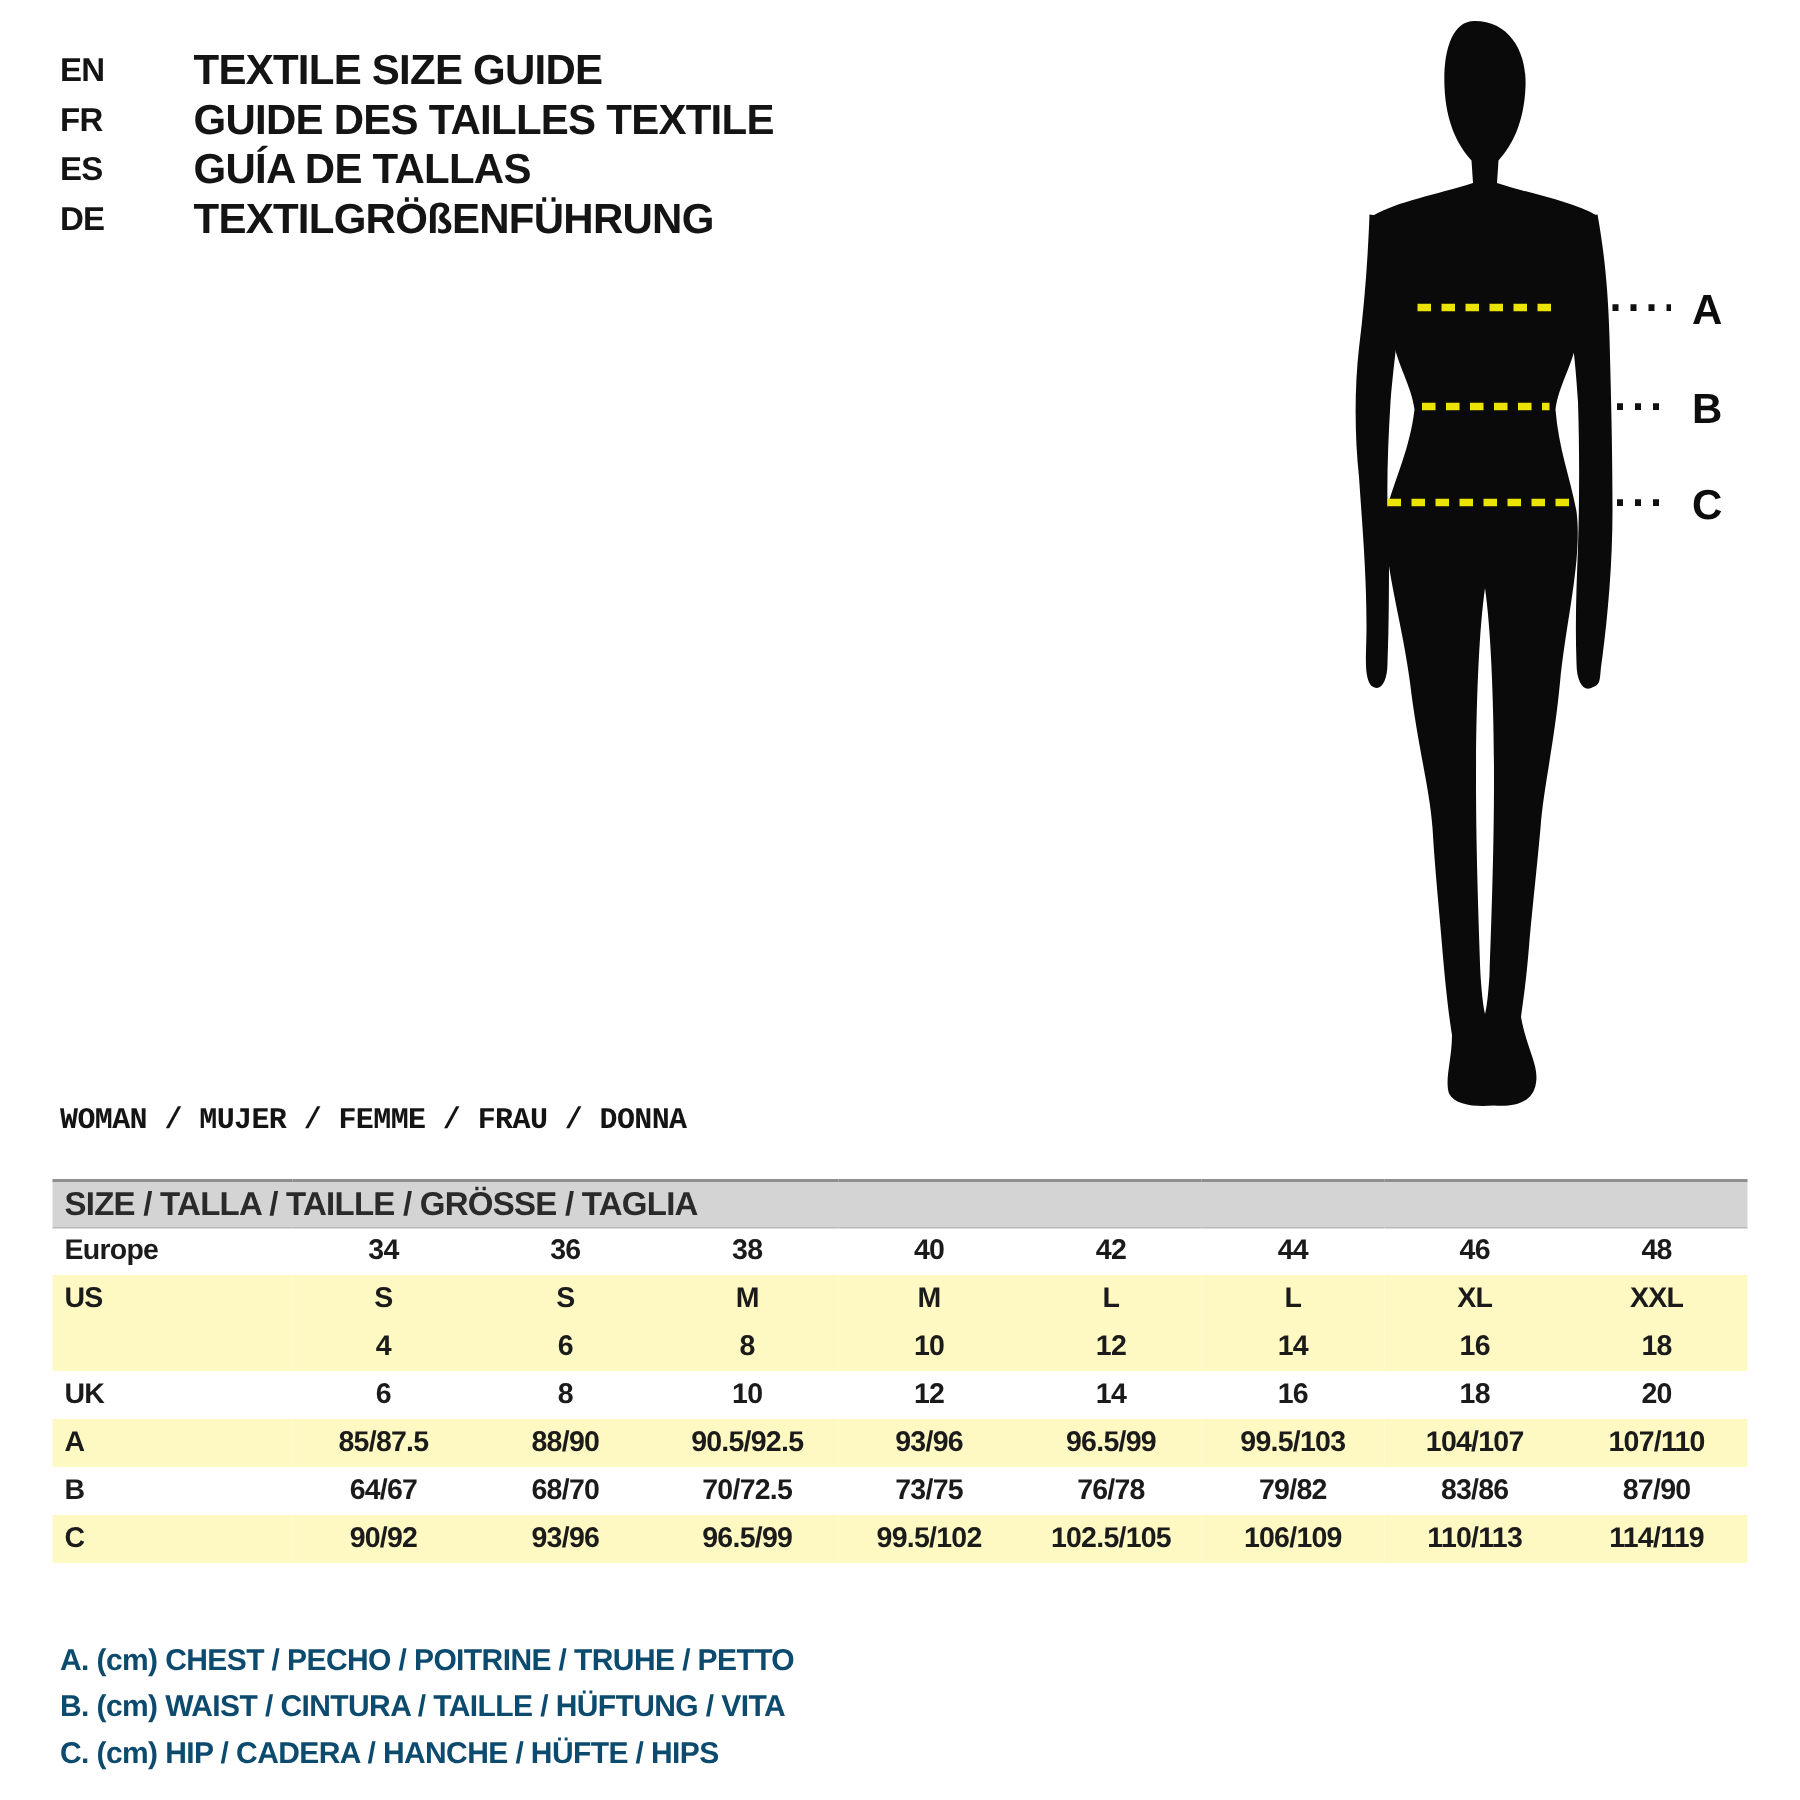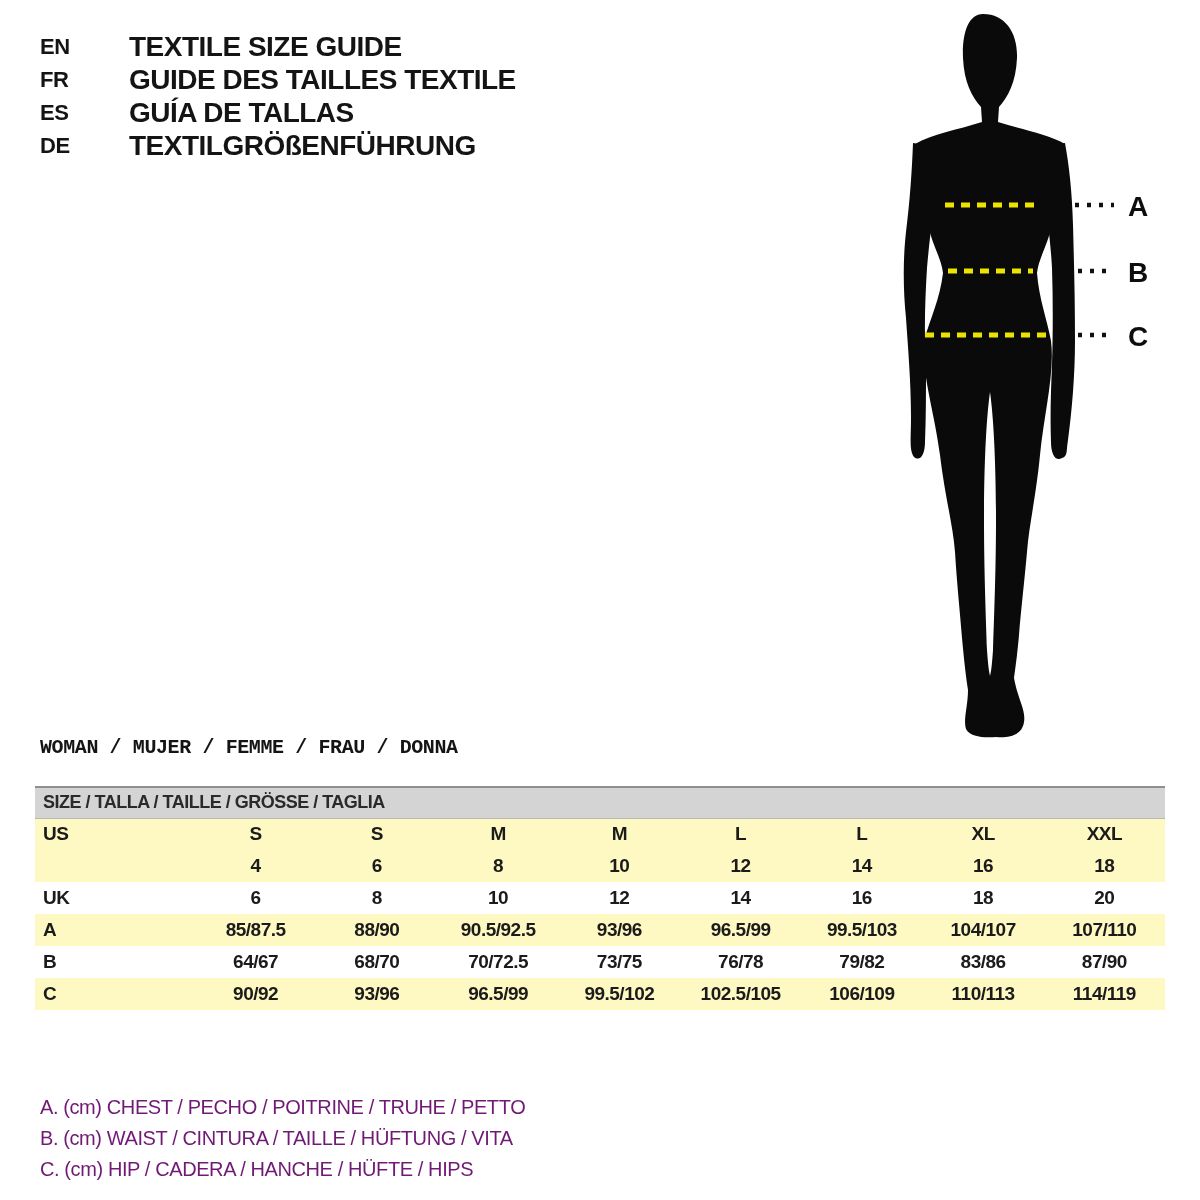--- a/index.html
+++ b/index.html
@@ -22,27 +22,27 @@
 
   
   .size-table { position:absolute; left:35px; top:786px; width:1130px;
                 border-collapse:collapse; table-layout:fixed; }
   .size-table td { height:32px; text-align:center; vertical-align:middle;
                    font-size:19px; font-weight:bold; letter-spacing:-0.5px;
                    color:#1b1b1b; padding:0; }
   .size-table td.rowlabel { text-align:left; padding-left:8px; }
   .size-table tr.shade td { background:#fef9c3; }
   .size-table tr.header-row td { background:#d4d4d4; text-align:left; padding-left:8px;
-                                 height:31px; font-size:18px; color:#2a2a2a;
+                                 height:31px; font-size:22px; color:#2a2a2a;
                                  border-top:2px solid #8f8f8f; border-bottom:1px solid #b9b9b9; }
 
   
   .legend { position:absolute; left:40px; top:1092px; }
-  .legend-line { height:31px; display:flex; align-items:center; font-size:20px; font-weight:normal;
-                 letter-spacing:-0.4px; color:#701a75; white-space:nowrap; }
+  .legend-line { height:31px; display:flex; align-items:center; font-size:20px; font-weight:bold;
+                 letter-spacing:-0.4px; color:#0c4a6e; white-space:nowrap; }
 </style>
 </head>
 <body>
 
 <div class="lang-block">
   <div class="lang-row">
     <span class="lang-code">EN</span>
     <span class="lang-label">TEXTILE SIZE GUIDE</span>
   </div>
   <div class="lang-row">
@@ -152,20 +152,31 @@
       <col>
       <col>
       <col>
       <col>
   </colgroup>
   <tbody>
     <tr class="header-row">
       <td colspan="9">SIZE / TALLA / TAILLE / GRÖSSE / TAGLIA</td>
     </tr>
 
+  <tr>
+        <td class="rowlabel">Europe</td>
+        <td>34</td>
+        <td>36</td>
+        <td>38</td>
+        <td>40</td>
+        <td>42</td>
+        <td>44</td>
+        <td>46</td>
+        <td>48</td>
+      </tr>
       <tr class="shade">
         <td class="rowlabel">US</td>
         <td>S</td>
         <td>S</td>
         <td>M</td>
         <td>M</td>
         <td>L</td>
         <td>L</td>
         <td>XL</td>
         <td>XXL</td>

